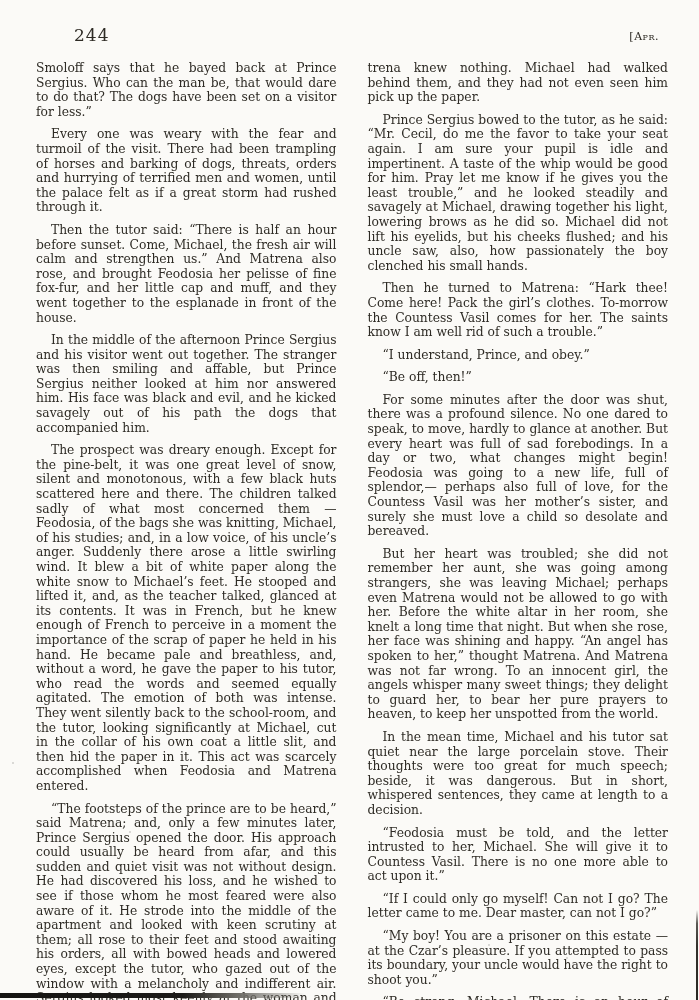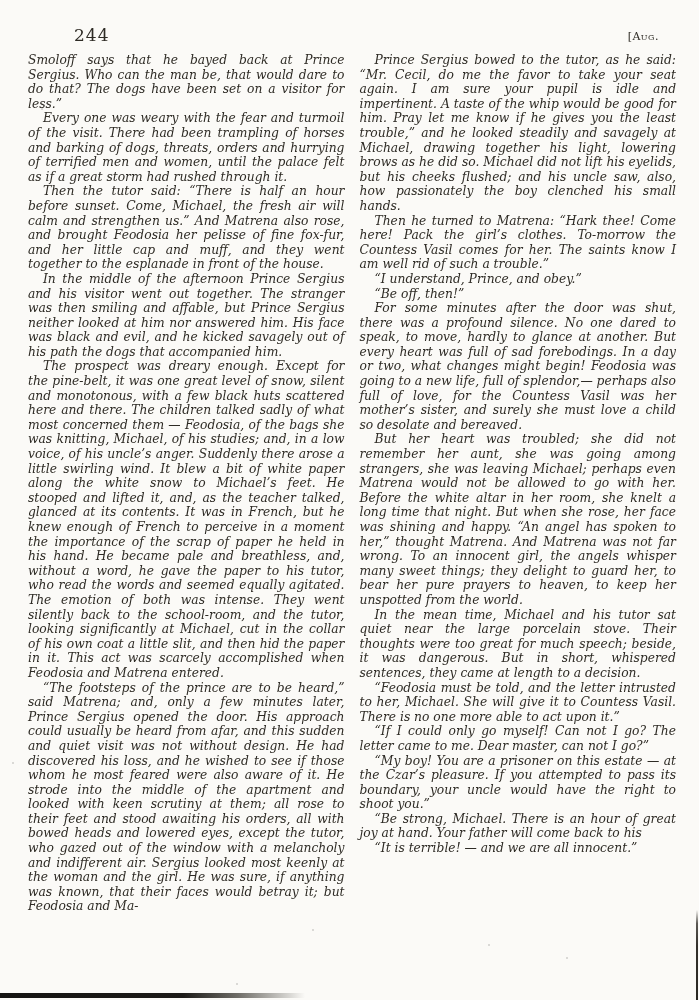--- a/index.html
+++ b/index.html
@@ -58,24 +58,23 @@
     display: flex;
     gap: 15px;
   }
   .column {
     flex: 1 1 0;
     font-size: 12.3px;
     line-height: 14.6px;
     text-align: justify;
   }
   .column p {
-    margin: 0;
+    margin: 8px;
     padding: 0;
     text-indent: 15px;
-    font-style: italic;
   }
   .column p.cont {
     text-indent: 0;
   }
   
   .artifact-bottom-bar {
     position: absolute;
     left: 0;
     bottom: 2px;
     width: 305px;
@@ -101,33 +100,34 @@
     background: rgba(60,57,50,0.22);
   }
 </style>
 </head>
 <body>
 
 <div class="page">
 
   <header class="page-header">
     <span class="page-number">244</span>
-    <span class="issue-label">[Aug.</span>
+    <span class="issue-label">[Apr.</span>
   </header>
 
   <main class="columns">
     <div class="column">
       <p class="cont">Smoloff says that he bayed back at Prince Sergius. Who can the man be, that would dare to do that? The dogs have been set on a visitor for less.”</p>
       <p>Every one was weary with the fear and turmoil of the visit. There had been trampling of horses and barking of dogs, threats, orders and hurrying of terrified men and women, until the palace felt as if a great storm had rushed through it.</p>
       <p>Then the tutor said: “There is half an hour before sunset. Come, Michael, the fresh air will calm and strengthen us.” And Matrena also rose, and brought Feodosia her pelisse of fine fox-fur, and her little cap and muff, and they went together to the esplanade in front of the house.</p>
       <p>In the middle of the afternoon Prince Sergius and his visitor went out together. The stranger was then smiling and affable, but Prince Sergius neither looked at him nor answered him. His face was black and evil, and he kicked savagely out of his path the dogs that accompanied him.</p>
       <p>The prospect was dreary enough. Except for the pine-belt, it was one great level of snow, silent and monotonous, with a few black huts scattered here and there. The children talked sadly of what most concerned them — Feodosia, of the bags she was knitting, Michael, of his studies; and, in a low voice, of his uncle’s anger. Suddenly there arose a little swirling wind. It blew a bit of white paper along the white snow to Michael’s feet. He stooped and lifted it, and, as the teacher talked, glanced at its contents. It was in French, but he knew enough of French to perceive in a moment the importance of the scrap of paper he held in his hand. He became pale and breathless, and, without a word, he gave the paper to his tutor, who read the words and seemed equally agitated. The emotion of both was intense. They went silently back to the school-room, and the tutor, looking significantly at Michael, cut in the collar of his own coat a little slit, and then hid the paper in it. This act was scarcely accomplished when Feodosia and Matrena entered.</p>
       <p>“The footsteps of the prince are to be heard,” said Matrena; and, only a few minutes later, Prince Sergius opened the door. His approach could usually be heard from afar, and this sudden and quiet visit was not without design. He had discovered his loss, and he wished to see if those whom he most feared were also aware of it. He strode into the middle of the apartment and looked with keen scrutiny at them; all rose to their feet and stood awaiting his orders, all with bowed heads and lowered eyes, except the tutor, who gazed out of the window with a melancholy and indifferent air. Sergius looked most keenly at the woman and the girl. He was sure, if anything was known, that their faces would betray it; but Feodosia and Ma-</p>
     </div>
     <div class="column">
+      <p class="cont">trena knew nothing. Michael had walked behind them, and they had not even seen him pick up the paper.</p>
       <p>Prince Sergius bowed to the tutor, as he said: “Mr. Cecil, do me the favor to take your seat again. I am sure your pupil is idle and impertinent. A taste of the whip would be good for him. Pray let me know if he gives you the least trouble,” and he looked steadily and savagely at Michael, drawing together his light, lowering brows as he did so. Michael did not lift his eyelids, but his cheeks flushed; and his uncle saw, also, how passionately the boy clenched his small hands.</p>
       <p>Then he turned to Matrena: “Hark thee! Come here! Pack the girl’s clothes. To-morrow the Countess Vasil comes for her. The saints know I am well rid of such a trouble.”</p>
       <p>“I understand, Prince, and obey.”</p>
       <p>“Be off, then!”</p>
       <p>For some minutes after the door was shut, there was a profound silence. No one dared to speak, to move, hardly to glance at another. But every heart was full of sad forebodings. In a day or two, what changes might begin! Feodosia was going to a new life, full of splendor,— perhaps also full of love, for the Countess Vasil was her mother’s sister, and surely she must love a child so desolate and bereaved.</p>
       <p>But her heart was troubled; she did not remember her aunt, she was going among strangers, she was leaving Michael; perhaps even Matrena would not be allowed to go with her. Before the white altar in her room, she knelt a long time that night. But when she rose, her face was shining and happy. “An angel has spoken to her,” thought Matrena. And Matrena was not far wrong. To an innocent girl, the angels whisper many sweet things; they delight to guard her, to bear her pure prayers to heaven, to keep her unspotted from the world.</p>
       <p>In the mean time, Michael and his tutor sat quiet near the large porcelain stove. Their thoughts were too great for much speech; beside, it was dangerous. But in short, whispered sentences, they came at length to a decision.</p>
       <p>“Feodosia must be told, and the letter intrusted to her, Michael. She will give it to Countess Vasil. There is no one more able to act upon it.”</p>
       <p>“If I could only go myself! Can not I go? The letter came to me. Dear master, can not I go?”</p>
       <p>“My boy! You are a prisoner on this estate — at the Czar’s pleasure. If you attempted to pass its boundary, your uncle would have the right to shoot you.”</p>

